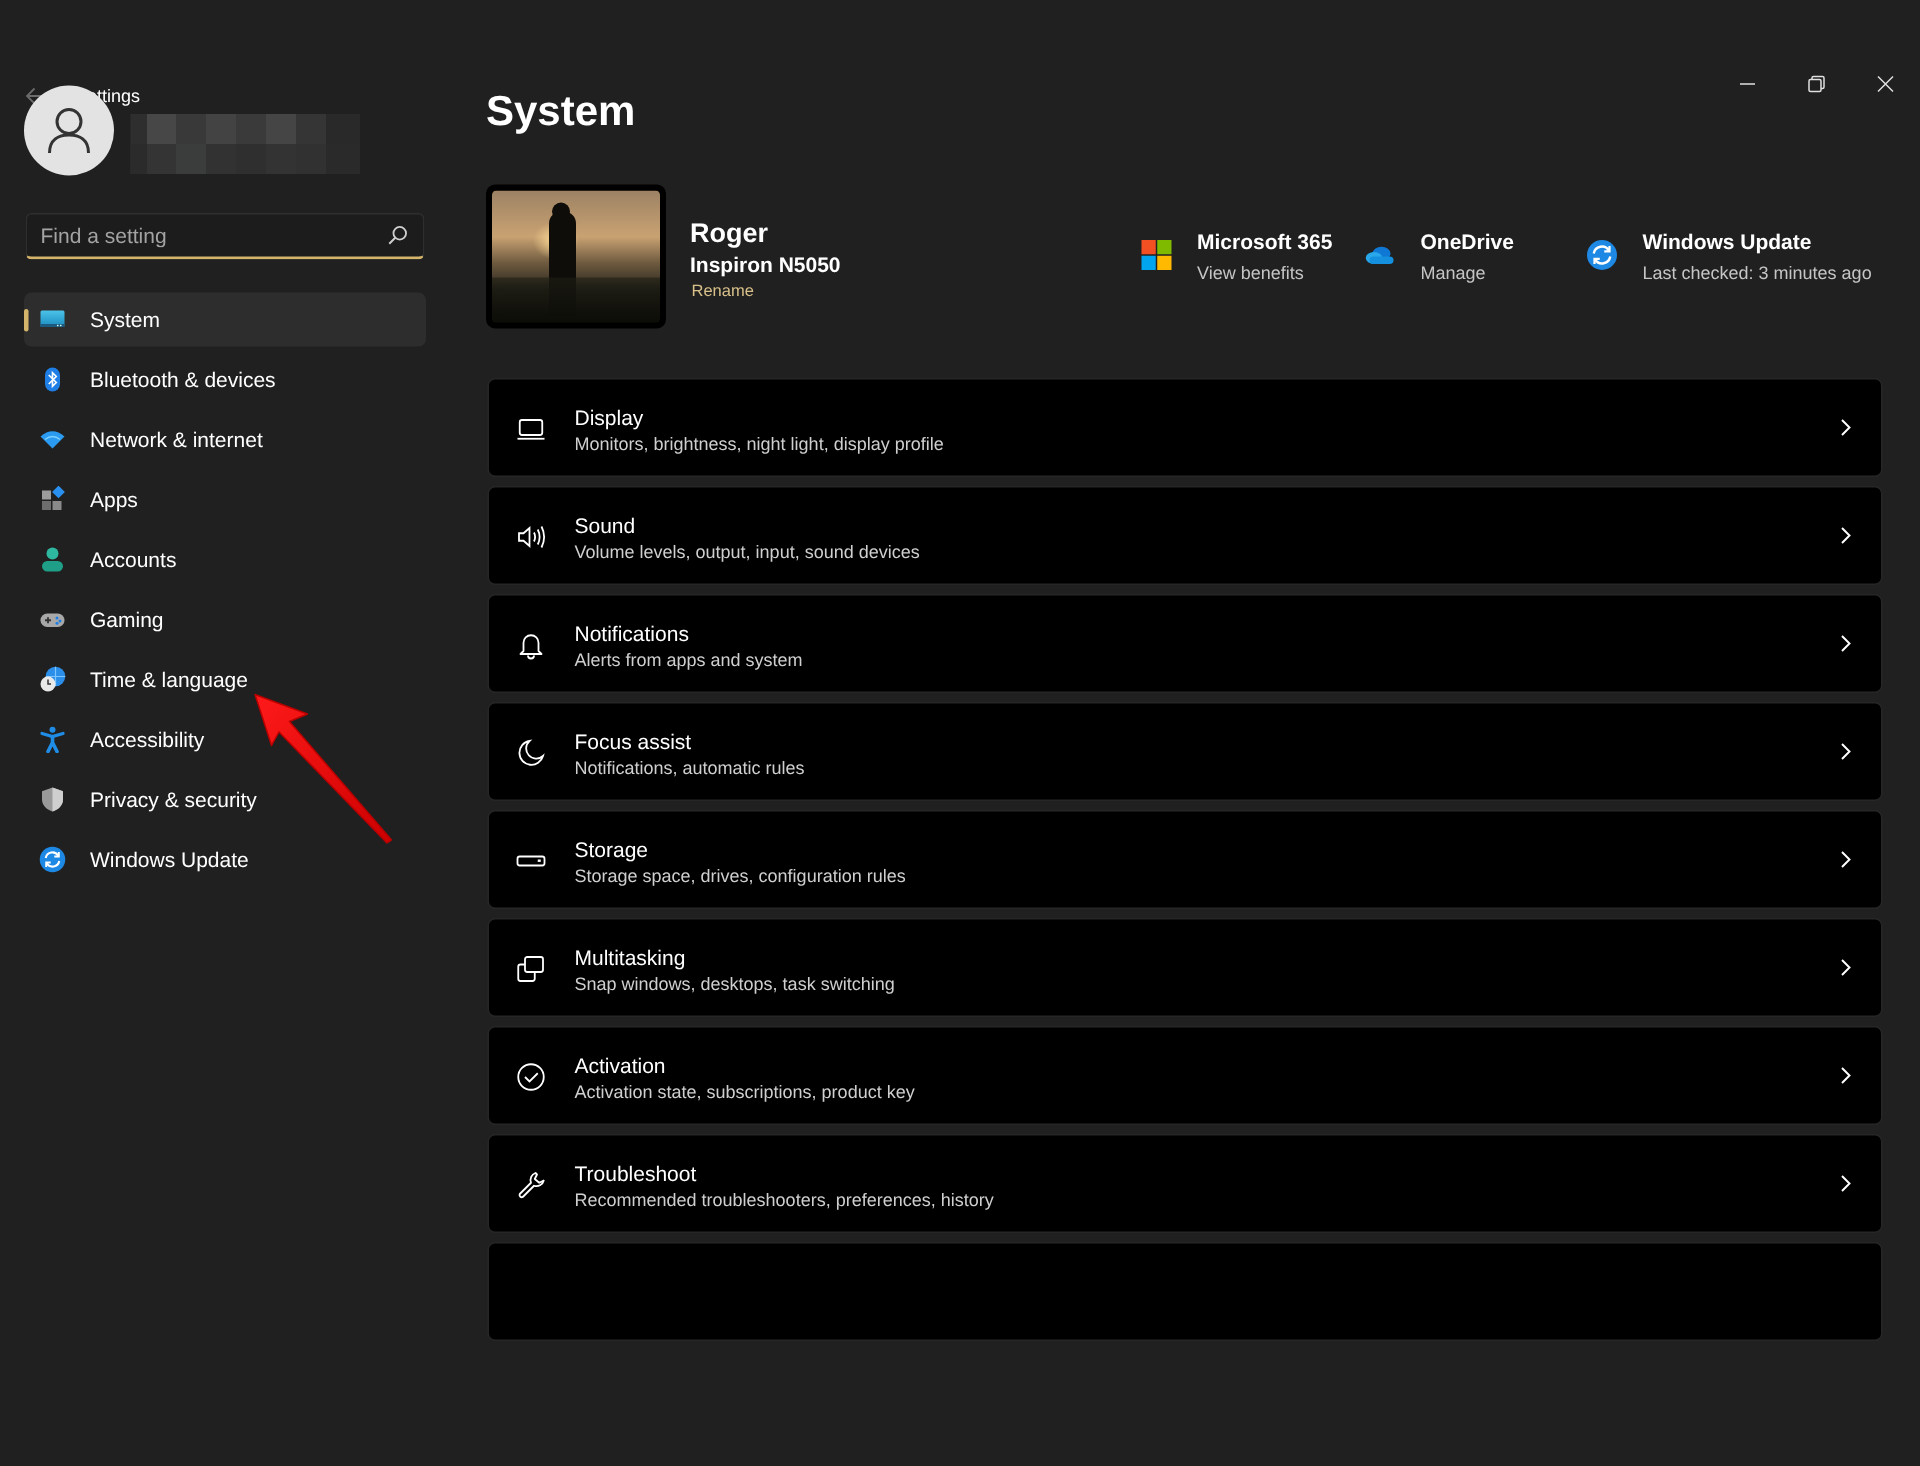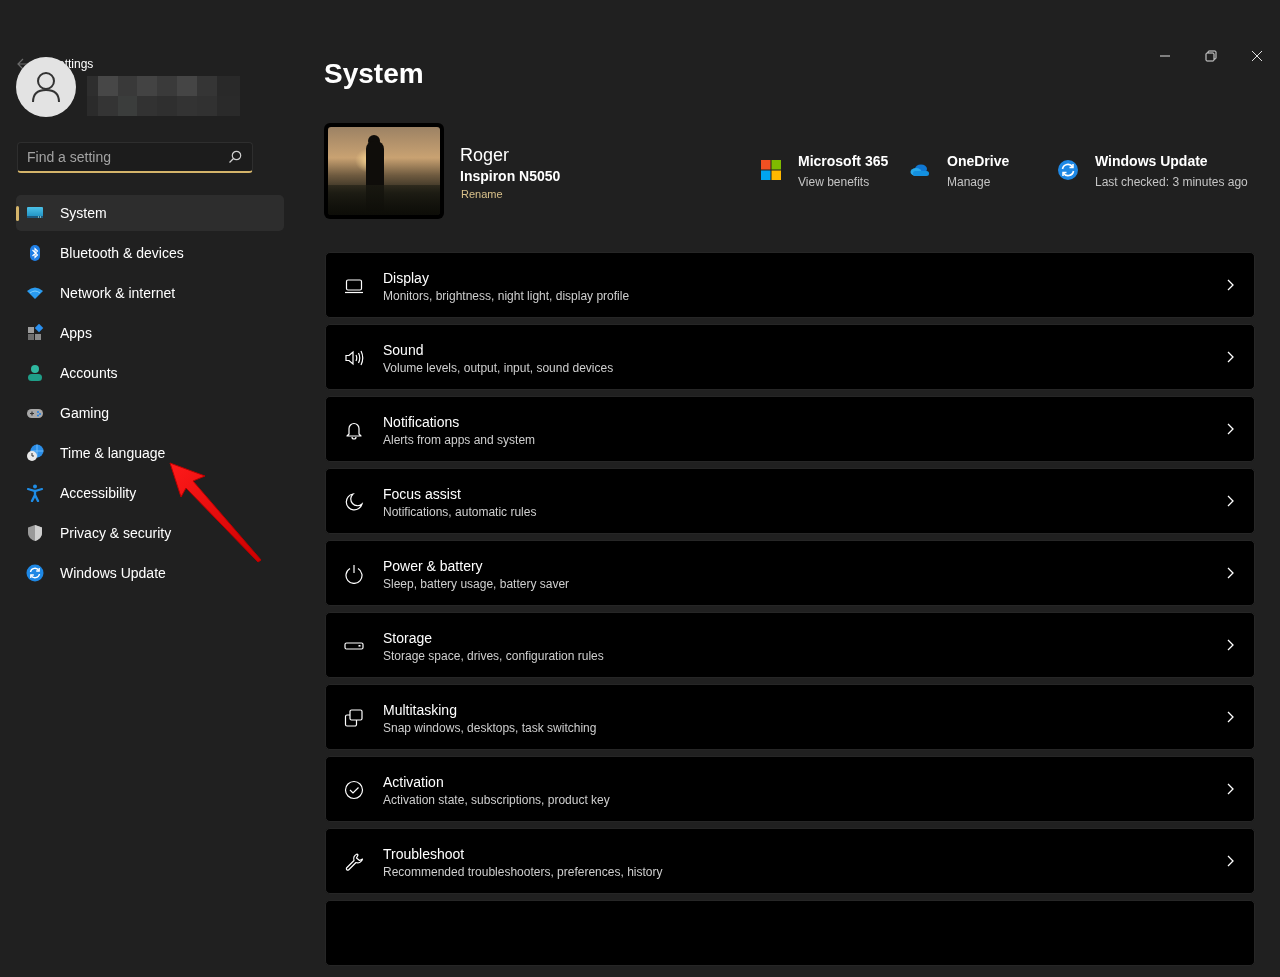--- a/index.html
+++ b/index.html
@@ -22,21 +22,21 @@
   
   .profile-avatar { position: absolute; left: 16px; top: 57px; width: 60px; height: 60px; border-radius: 50%; background: #e3e3e3; display:flex; align-items:center; justify-content:center; }
   .profile-name { position: absolute; left: 87px; top: 76px; width: 153px; height: 40px;
     background:
       linear-gradient(90deg, #2f2f2f 0 7%, #4a4a4a 7% 20%, #3b3b3b 20% 33%, #454545 33% 46%, #3c3c3c 46% 59%, #474747 59% 72%, #373737 72% 85%, #2a2a2a 85% 100%);
     opacity: .95;
   }
   .profile-name::after { content:""; position:absolute; left:0; top:20px; width:100%; height:20px;
     background: linear-gradient(90deg, #2c2c2c 0 7%, #363636 7% 20%, #3d3f3e 20% 33%, #343434 33% 46%, #303030 46% 59%, #353535 59% 72%, #323232 72% 85%, #2b2b2b 85% 100%); }
 
-  .search-box { position: absolute; left: 17px; top: 142px; width: 236px; height: 31px; background: #1c1c1c; border: 1px solid #2e2e2e; border-bottom: 2px solid #d4b46a; border-radius: 4px; }
+  .search-box { position: absolute; left: 17px; top: 142px; width: 266px; height: 31px; background: #1c1c1c; border: 1px solid #2e2e2e; border-bottom: 2px solid #d4b46a; border-radius: 4px; }
   .search-box input { position:absolute; left: 0; top: 0; width: 230px; height: 28px; background: transparent; border: none; outline: none; color: #fff; padding-left: 9px; font-size: 14px; font-family: "Liberation Sans", sans-serif; }
   .search-box input::placeholder { color: #a3a3a3; }
   .search-icon { position:absolute; right: 10px; top: 7px; width: 14px; height: 14px; }
 
   .nav { position: absolute; left: 16px; top: 195px; width: 268px; }
   .nav-item { position: relative; height: 36px; margin-bottom: 4px; display:flex; align-items:center; border-radius: 5px; cursor: pointer; }
   .nav-item.active { background: #2d2d2d; }
   .nav-item.active::before { content:""; position:absolute; left:0; top: 11px; width: 3px; height: 15px; border-radius: 2px; background: #d4b46a; }
   .nav-icon { position:absolute; left: 10px; top: 9px; width: 18px; height: 18px; }
   .nav-label { position:absolute; left: 44px; top: 10px; font-size: 14px; color: #ffffff; white-space: nowrap; }
@@ -45,21 +45,21 @@
   .page-title { position: absolute; left: 324px; top: 58px; font-size: 28px; font-weight: bold; color: #fff; }
   .device-thumb { position: absolute; left: 324px; top: 123px; width: 120px; height: 96px; background: #000; border-radius: 6px; padding: 4px; }
   .device-thumb .photo { width: 112px; height: 88px; border-radius: 3px;
     background:
       radial-gradient(ellipse 22px 18px at 38% 38%, rgba(255,220,150,.95), rgba(255,200,120,0) 70%),
       linear-gradient(180deg, #9c8264 0%, #c9a272 35%, #6e5a3f 55%, #2a271d 75%, #16140f 100%);
     position: relative; overflow: hidden; }
   .device-thumb .figure { position:absolute; left: 38px; top: 14px; width: 18px; height: 70px; background: #0f0d0a; border-radius: 8px 8px 2px 2px; }
   .device-thumb .head { position:absolute; left: 40px; top: 8px; width: 12px; height: 12px; background:#0f0d0a; border-radius: 50%; }
   .device-thumb .grass { position:absolute; left:0; bottom:0; width:100%; height: 30px; background: linear-gradient(180deg, rgba(30,30,20,.6), #0d0d08); }
-  .device-name { position: absolute; left: 460px; top: 145px; font-size: 18px; font-weight: normal; color: #fff; }
+  .device-name { position: absolute; left: 460px; top: 145px; font-size: 18px; font-weight: bold; color: #fff; }
   .device-model { position: absolute; left: 460px; top: 168px; font-size: 14px; color: #fff; font-weight: bold; }
   .rename-link { position: absolute; left: 461px; top: 188px; font-size: 11px; color: #d8c08a; cursor: pointer; }
 
   .quick { position: absolute; top: 150px; height: 44px; }
   .quick .q-icon { position:absolute; left: 0; top: 9px; width: 22px; height: 22px; }
   .quick .q-title { position:absolute; left: 38px; top: 3px; font-size: 14px; font-weight: bold; color:#fff; white-space: nowrap; text-align: center; }
   .quick .q-sub { position:absolute; left: 38px; top: 25px; font-size: 12px; color:#c5c5c5; white-space: nowrap; }
   .q-ms { left: 760px; width: 140px; }
   .q-od { left: 909px; width: 120px; }
   .q-wu { left: 1057px; width: 210px; }
@@ -289,31 +289,20 @@
         <path d="M9 2 A8 8 0 1 0 18 12 A6.5 6.5 0 0 1 9 2 Z" stroke="#fff" stroke-width="1.2" fill="none"></path>
       </svg>
     <div class="card-title">Focus assist</div>
     <div class="card-sub">Notifications, automatic rules</div>
     <svg class="card-chevron" viewBox="0 0 12 14">
         <path d="M4 2 L9 7 L4 12" stroke="#fff" stroke-width="1.3" fill="none"></path>
       </svg>
   </div>
   <div class="card">
     <svg class="card-icon" viewBox="0 0 20 20">
-        <path d="M6 4.5 A8 8 0 1 0 14 4.5" stroke="#fff" stroke-width="1.2" fill="none"></path>
-        <path d="M10 1 V9" stroke="#fff" stroke-width="1.2"></path>
-      </svg>
-    <div class="card-title">Power &amp; battery</div>
-    <div class="card-sub">Sleep, battery usage, battery saver</div>
-    <svg class="card-chevron" viewBox="0 0 12 14">
-        <path d="M4 2 L9 7 L4 12" stroke="#fff" stroke-width="1.3" fill="none"></path>
-      </svg>
-  </div>
-  <div class="card">
-    <svg class="card-icon" viewBox="0 0 20 20">
         <rect x="1" y="7" width="18" height="6" rx="1.5" stroke="#fff" stroke-width="1.2" fill="none"></rect>
         <rect x="14.5" y="9" width="2" height="1.6" fill="#fff"></rect>
       </svg>
     <div class="card-title">Storage</div>
     <div class="card-sub">Storage space, drives, configuration rules</div>
     <svg class="card-chevron" viewBox="0 0 12 14">
         <path d="M4 2 L9 7 L4 12" stroke="#fff" stroke-width="1.3" fill="none"></path>
       </svg>
   </div>
   <div class="card">

